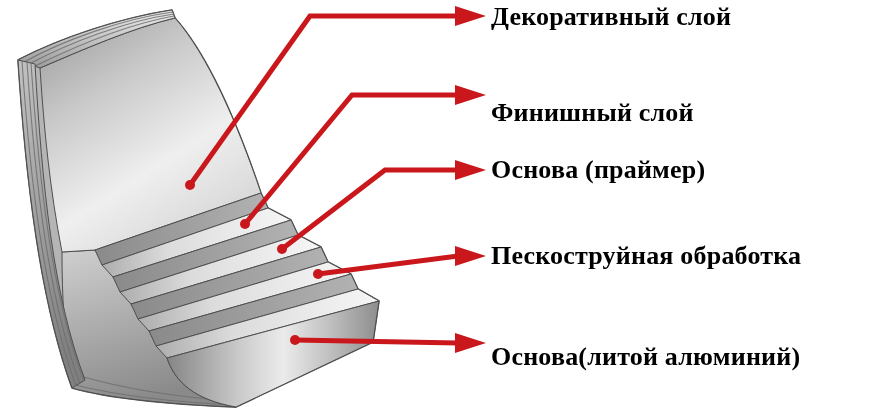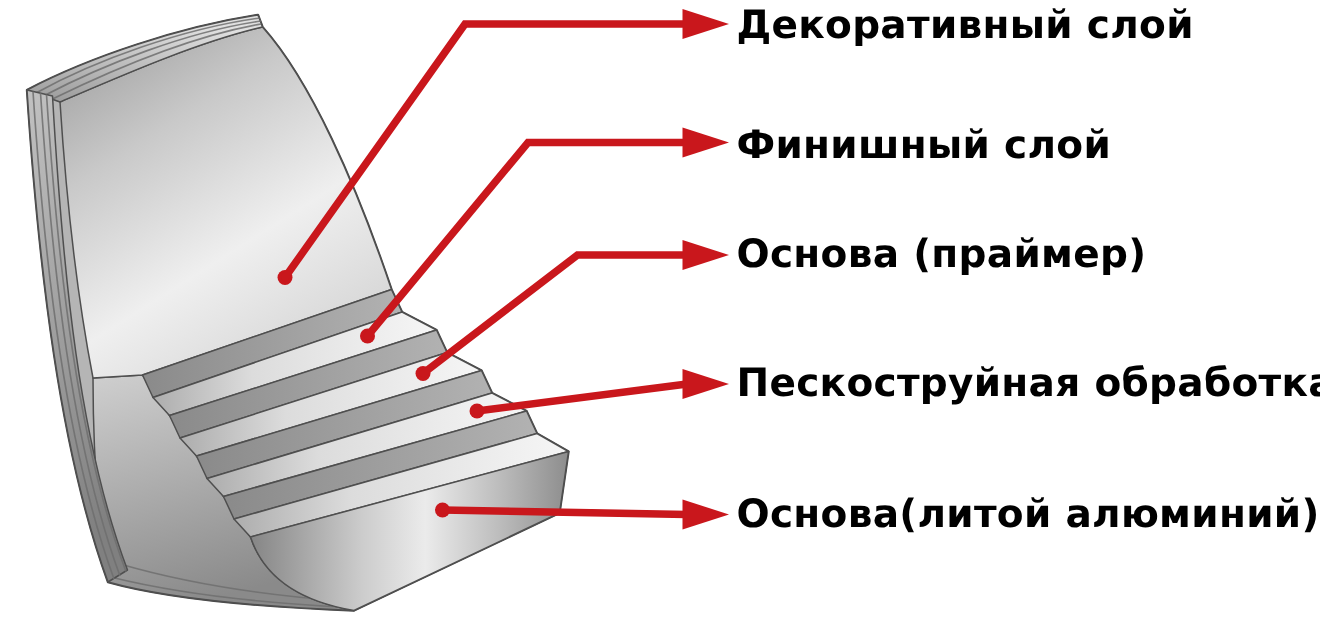--- a/index.html
+++ b/index.html
@@ -3,21 +3,21 @@
 <meta charset="utf-8">
 <style>
   html,body{margin:0;padding:0;background:#ffffff;}
   .stage{
     position:relative;width:880px;height:418px;background:#ffffff;overflow:hidden;
     font-family:"DejaVu Sans","Liberation Sans",sans-serif;
   }
   .stage svg{position:absolute;left:0;top:0;}
   .label{
     position:absolute;left:491px;transform:translateY(-50%);
-    font-weight:bold;font-size:26px;color:#000;white-space:nowrap;letter-spacing:.2px;
+    font-weight:bold;font-size:26px;color:#000;white-space:nowrap;letter-spacing:.2px;font-family:Liberation Serif, serif;
   }
   #arrows{color:#c9171c;}
   .edge{stroke:#4f4f4f;stroke-width:1;stroke-linejoin:round;}
   .sil{stroke:#4a4a4a;stroke-width:1.6;stroke-linejoin:round;}
   .strip{fill:none;stroke:#6e6e6e;stroke-width:1.1;opacity:.85;}
   .aline{fill:none;stroke:currentColor;stroke-width:5;stroke-linejoin:miter;stroke-linecap:round;}
   .ahead{fill:currentColor;stroke:none;}
   .adot{fill:currentColor;stroke:none;}
 </style>
 </head>
@@ -125,19 +125,19 @@
       <g>
         <circle class="adot" cx="295" cy="340" r="5"></circle>
         <polyline class="aline" points="295,340 458,343"></polyline>
         <polygon class="ahead" points="455,333 486,343 455,353"></polygon>
       </g>
     </g>
   </svg>
 
   <div>
     <div class="label" style="top:17px">Декоративный слой</div>
-    <div class="label" style="top:97px">Финишный слой</div>
+    <div class="label" style="top:113px">Финишный слой</div>
     <div class="label" style="top:170px">Основа (праймер)</div>
     <div class="label" style="top:256px">Пескоструйная обработка</div>
-    <div class="label" style="top:343px">Основа(литой алюминий)</div>
+    <div class="label" style="top:357px">Основа(литой алюминий)</div>
   </div>
 
 </div>
 
 </body></html>

